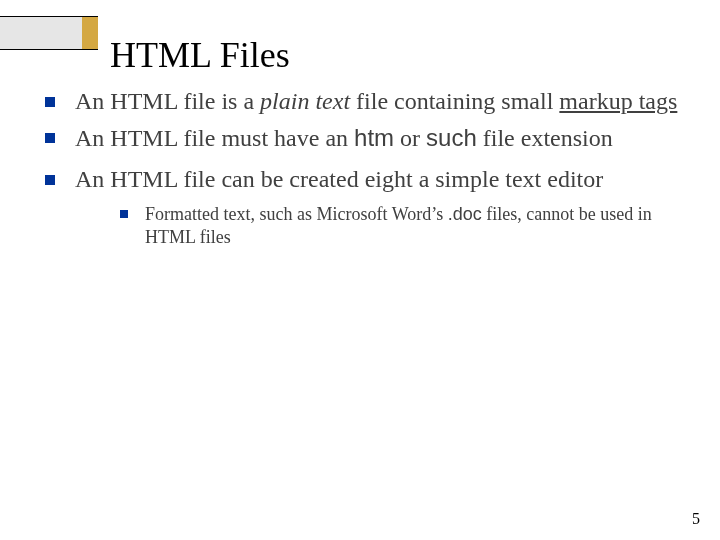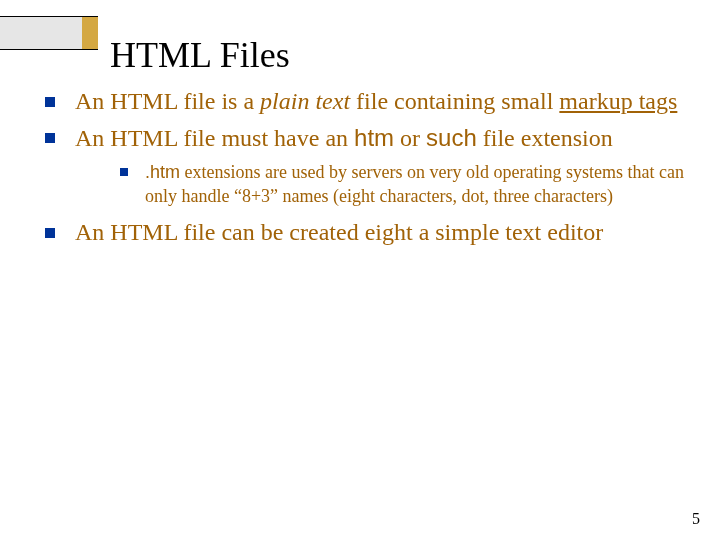--- a/index.html
+++ b/index.html
@@ -38,21 +38,21 @@
     top: 10px;
     font-size: 36px;
     color: #000;
     margin-top: 24px;
   }
   .content {
     position: absolute;
     left: 35px;
     top: 85px;
     right: 35px;
-    color: #a16207;
+    color: #404040;
   }
   ul.level1 {
     list-style: none;
     margin: 0;
     padding: 0;
   }
   ul.level1 > li {
     position: relative;
     padding-left: 40px;
     font-size: 24px;
@@ -109,24 +109,26 @@
 <div class="title">HTML Files</div>
 
 <div class="content">
   <ul class="level1">
     <li>
       <span>An HTML file is a </span><span class="italic">plain text</span><span> file containing small </span><span class="underline">markup tags</span>
     </li>
     <li>
       <span>An HTML file must have an </span><span class="mono">htm</span><span> or </span><span class="mono">such</span><span> file extension</span>
       <ul class="level2">
-        <li>
-          <span class="mono">.htm</span><span> extensions are used by servers on very old operating systems that can only handle “8+3” names (eight characters, dot, three characters)</span>
-        </li>
       </ul>
     </li>
     <li>
       <span>An HTML file can be created eight a simple text editor</span>
+      <ul class="level2">
+        <li>
+          <span>Formatted text, such as Microsoft Word’s </span><span class="mono">.doc</span><span> files, cannot be used in HTML files</span>
+        </li>
+      </ul>
     </li>
   </ul>
 </div>
 
 <div class="page-num">5</div>
 
 </body></html>

